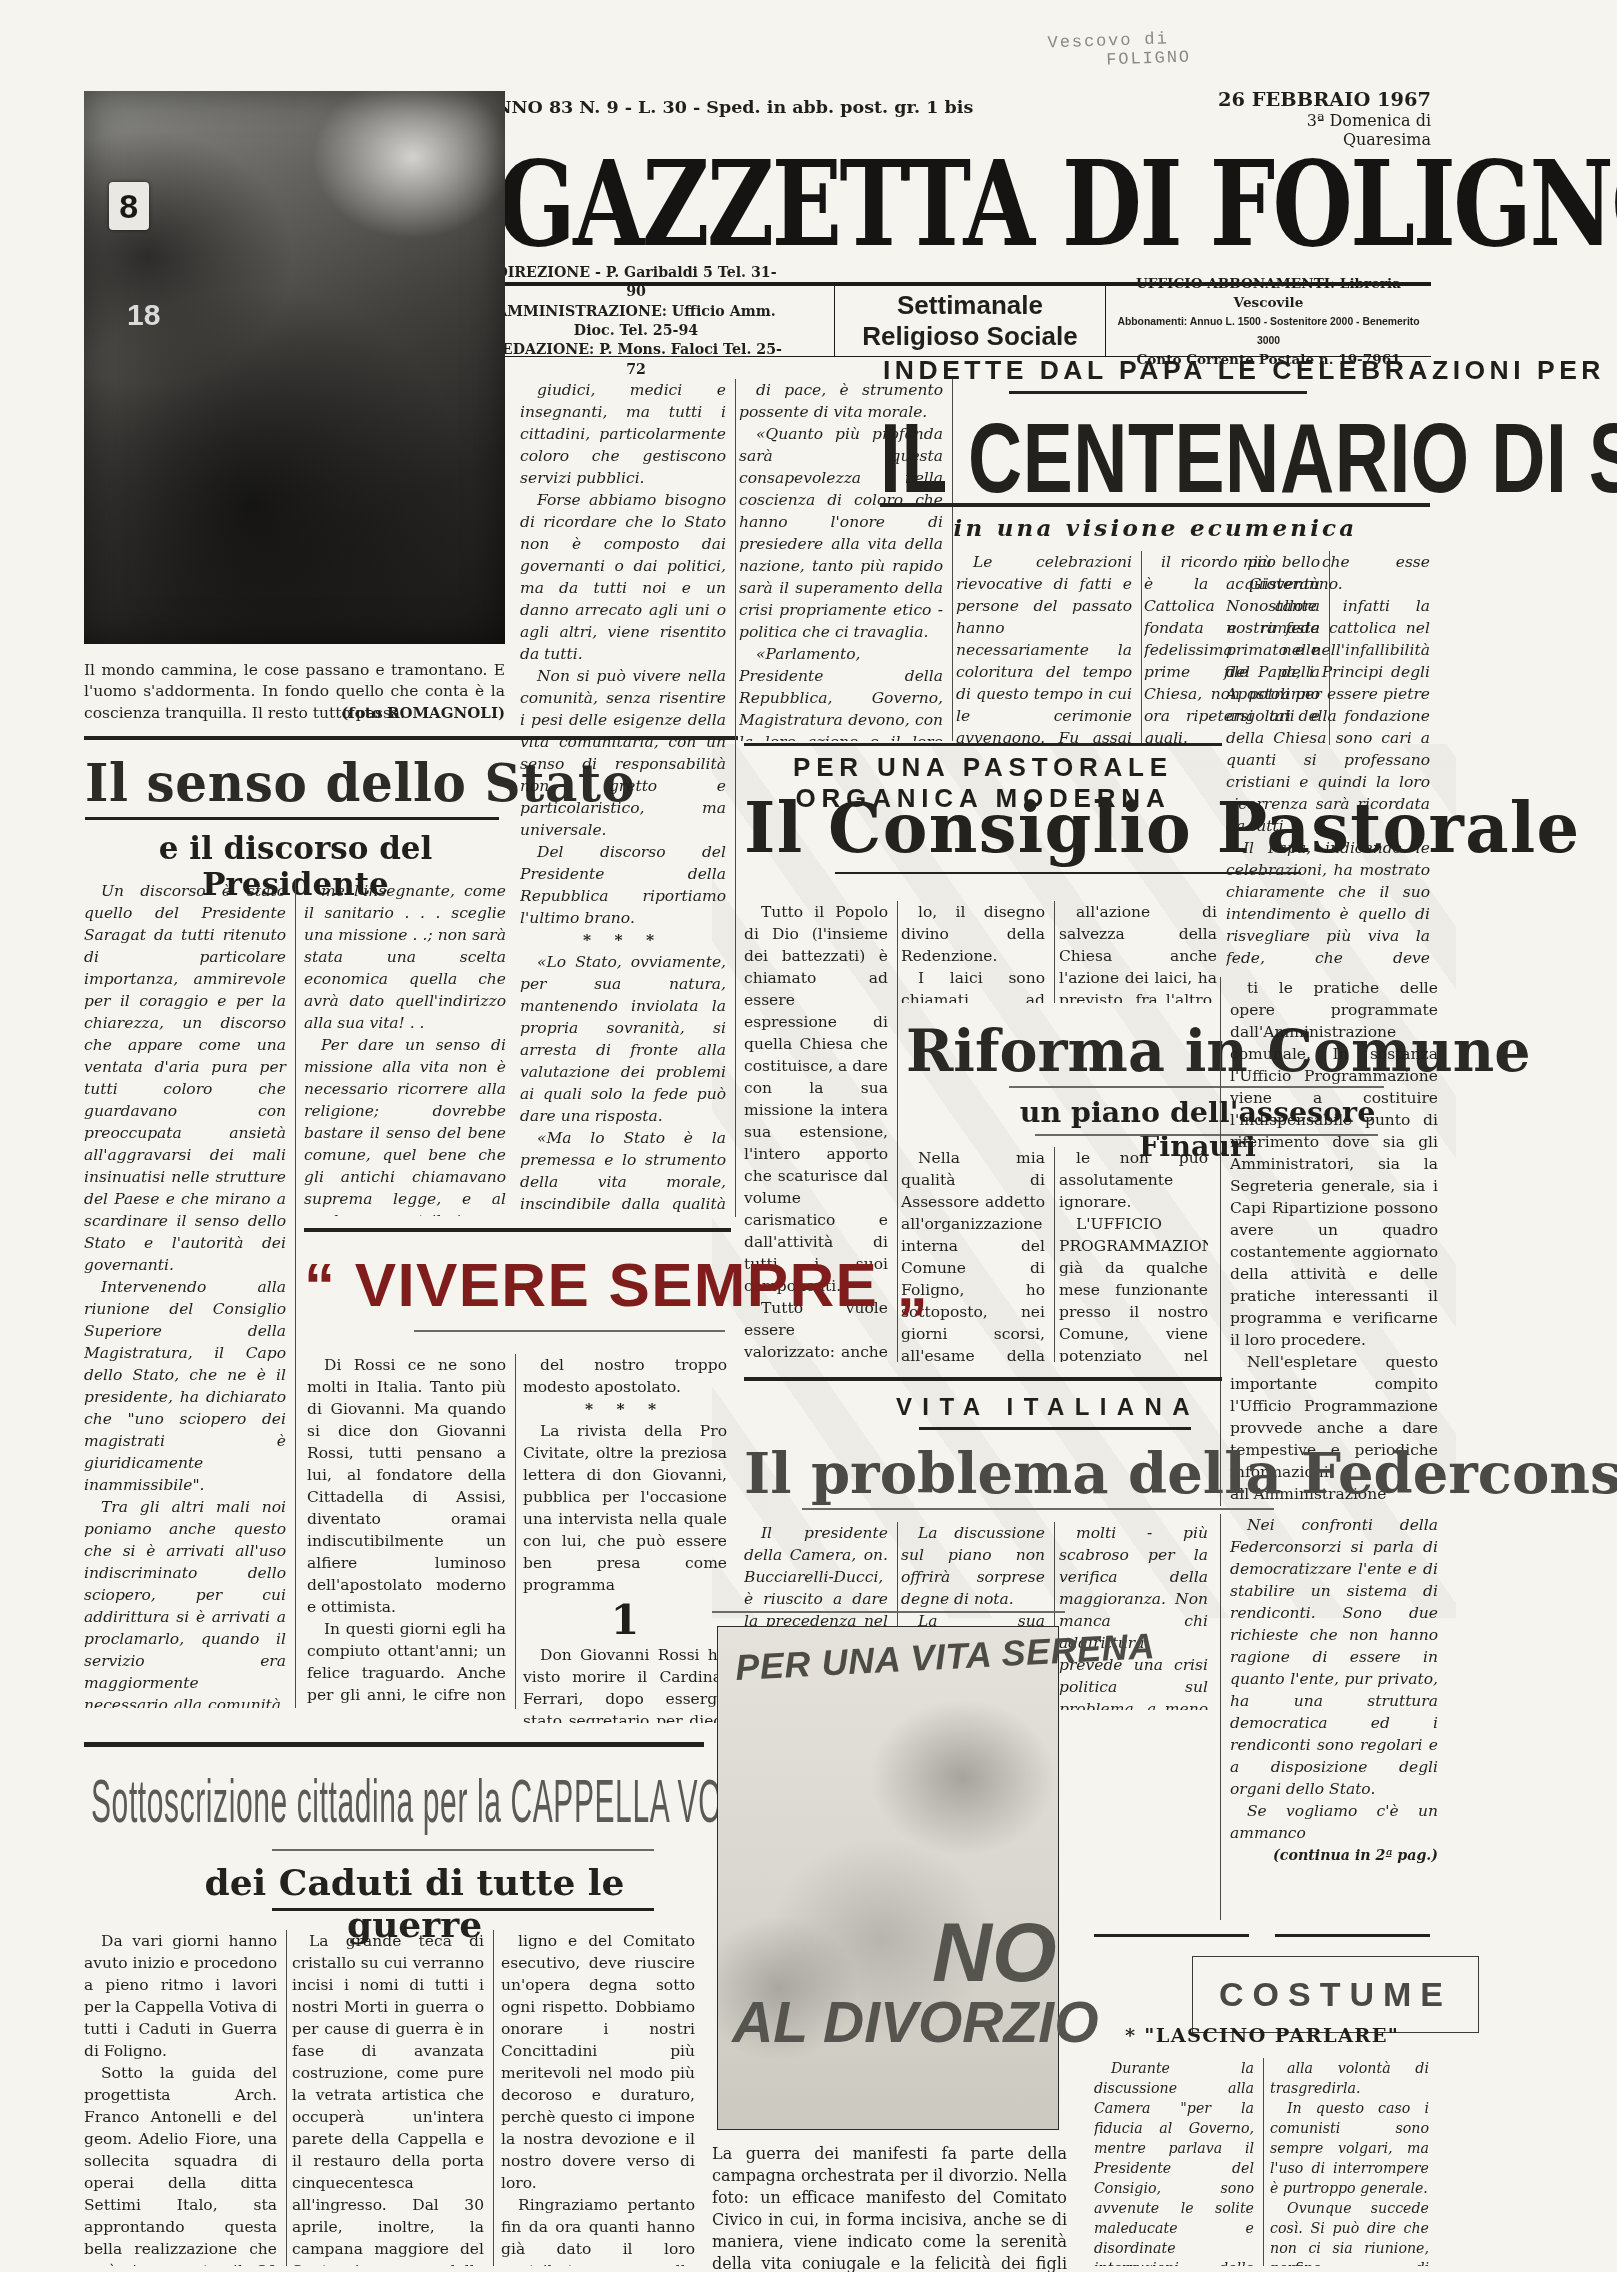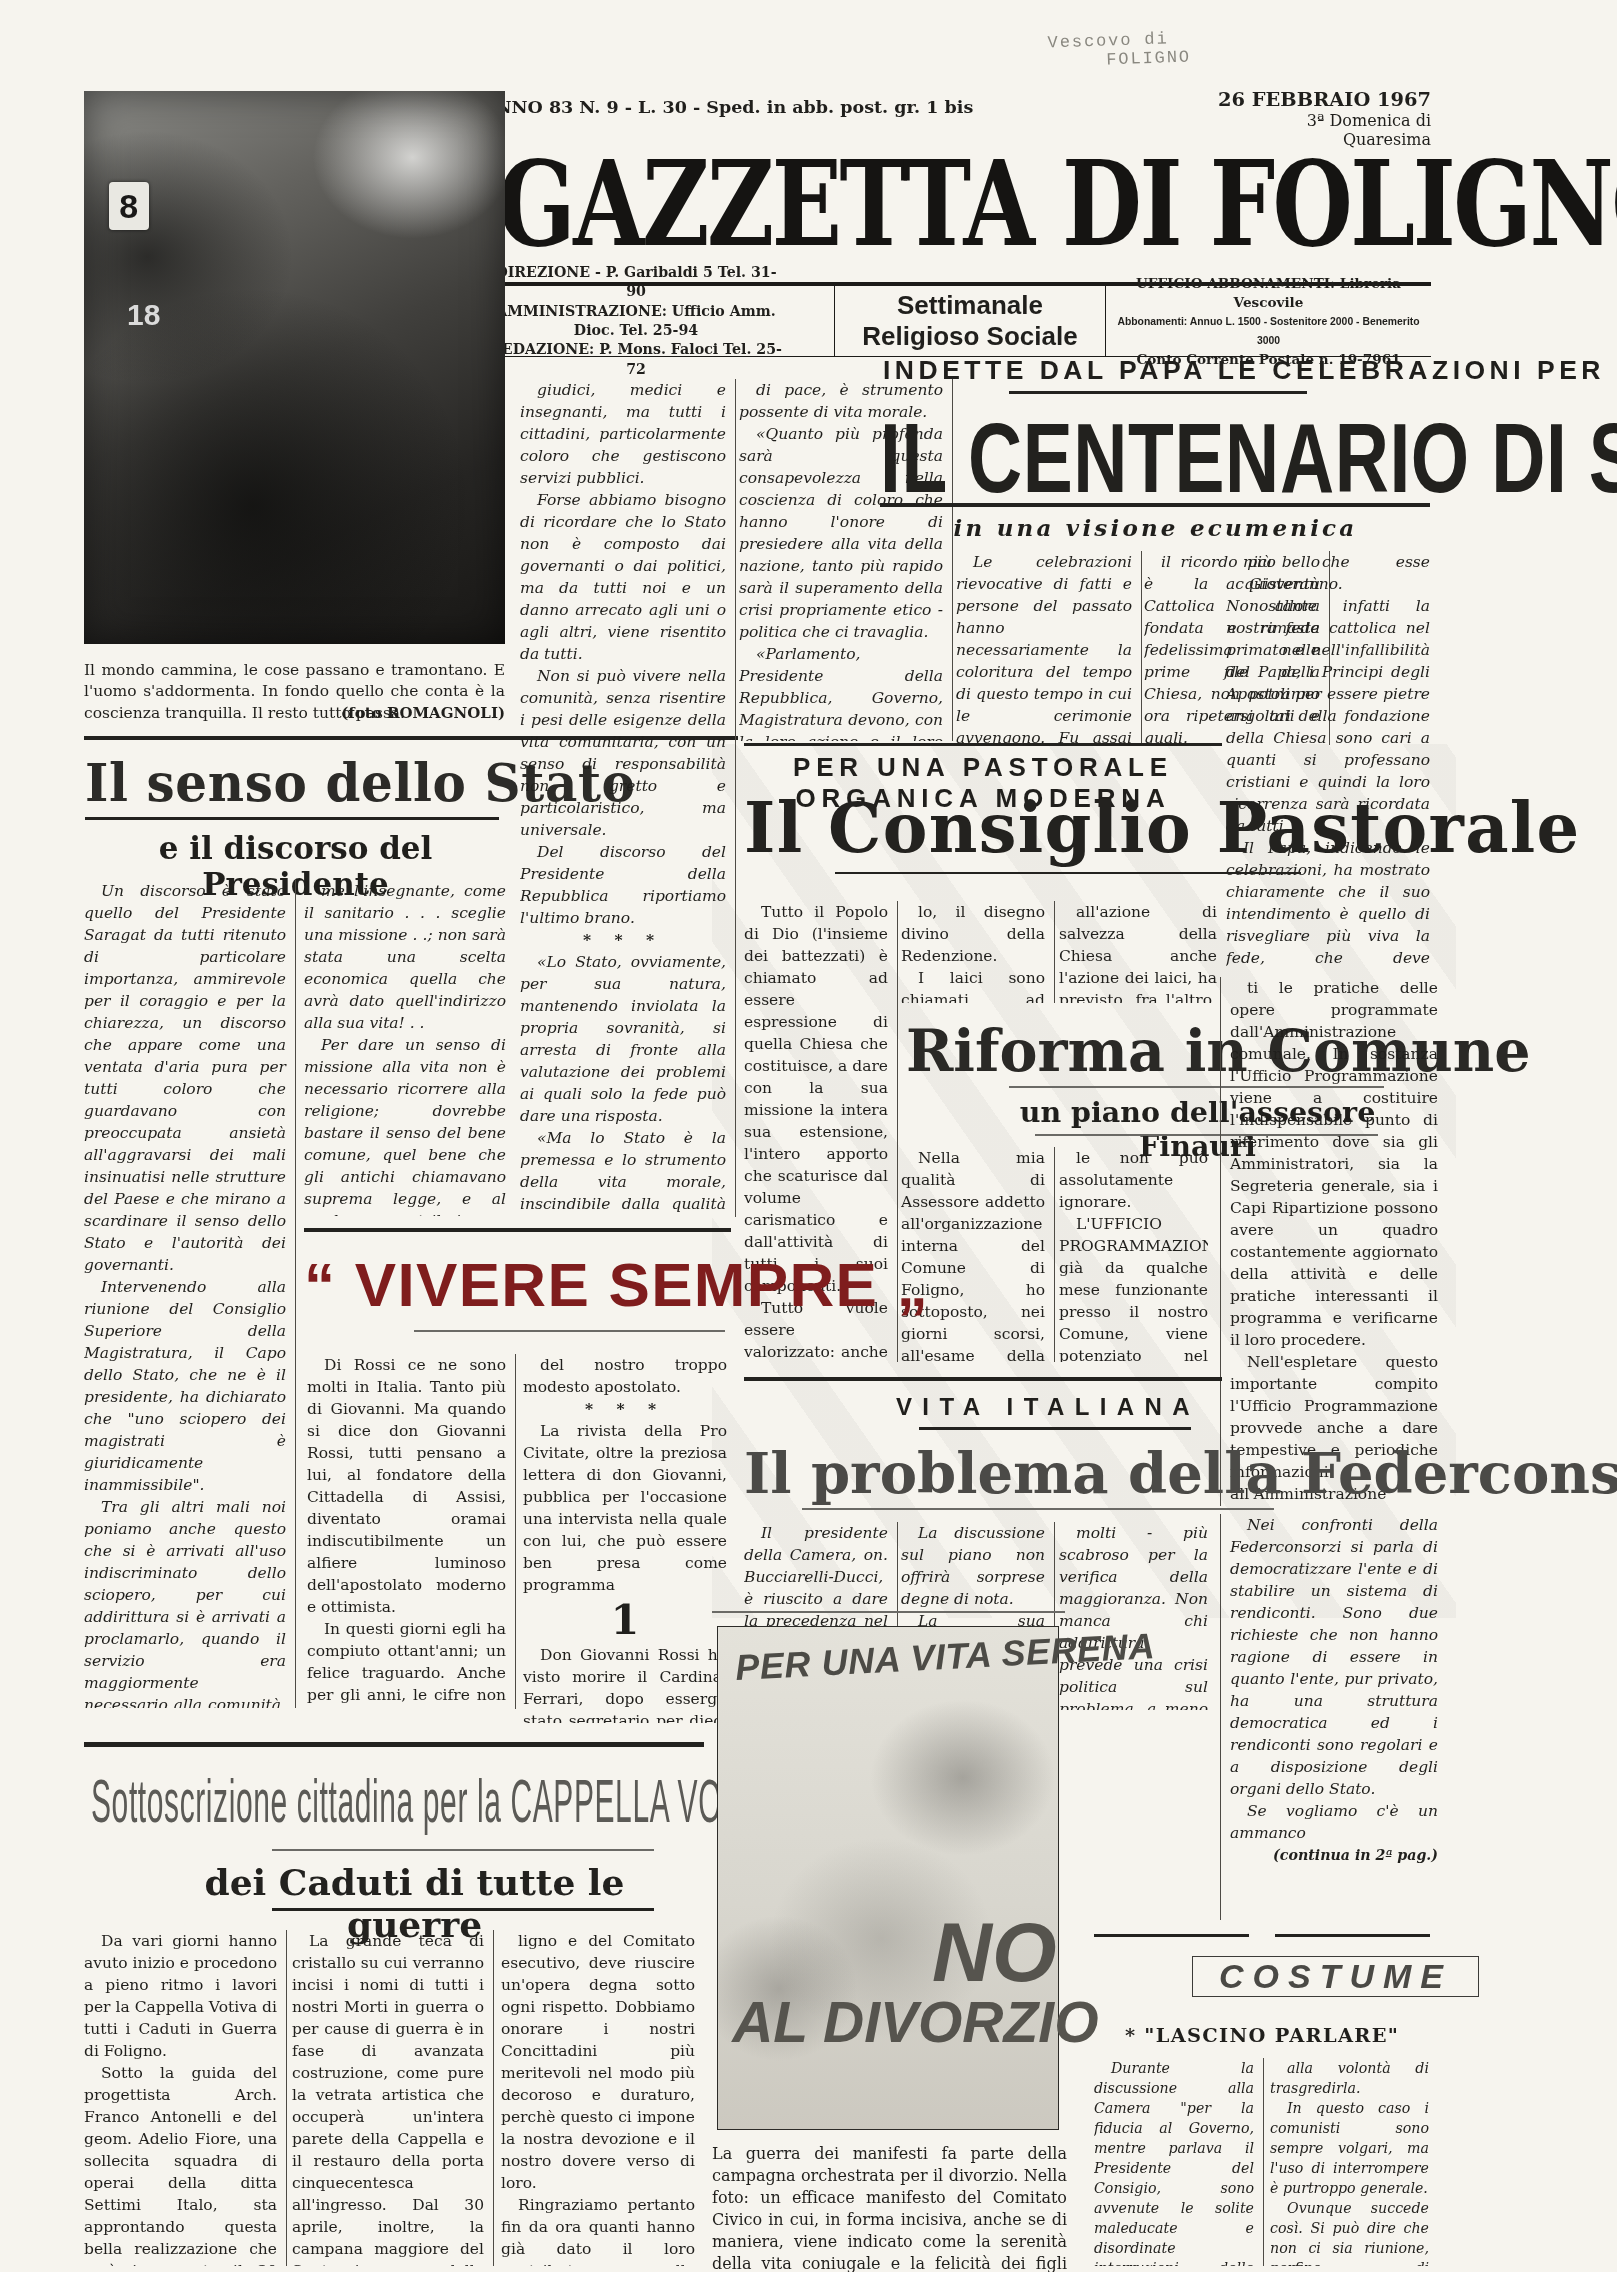--- a/index.html
+++ b/index.html
@@ -265,21 +265,21 @@
   <div class="abs ad-top nb" style="left:17px;top:9px;">PER UNA VITA SERENA</div>
   <div class="abs ad-no" style="left:214px;top:278px;font-size:83px;">NO</div>
   <div class="abs ad-no nb" style="left:14.2px;top:362px;font-size:57px;">AL DIVORZIO</div>
 </div>
 <div class="abs adcap" style="left:712px;top:2143px;width:355px;">
   <span>La guerra dei manifesti fa parte della campagna orchestrata per il divorzio.  Nella foto: un efficace manifesto del Comitato Civico in cui, in forma incisiva, anche se di maniera, viene indicato come la serenità della vita coniugale e la felicità dei figli riposino su quella salida base del matrimonio e della famiglia che si chiama: </span>
 </div>
 
 <div class="abs rule" style="left:1094px;top:1934px;width:155px;height:3.2px;"></div>
 <div class="abs rule" style="left:1275px;top:1934px;width:155px;height:3.2px;"></div>
-<div class="abs costume-box" style="left:1192px;top:1956px;width:298px;width:285px;padding:0 0;font-style:italic;">
+<div class="abs costume-box" style="left:1192px;top:1956px;width:298px;width:285px;padding:18px 0;">
   <div class="costume-title">COSTUME</div>
 </div>
 <div class="abs costume-sub" style="left:1094px;top:2024px;width:336px;">* "LASCINO PARLARE"</div>
 <div class="abs col it small vr" style="left:1094px;top:2058px;width:160px;height:208px;">
     <p>Durante la discussione alla Camera "per la fiducia al Governo, mentre parlava il Presidente del Consigio, sono avvenute le solite maleducate e disordinate interruzioni delle opposizioni, specie dei comunisti."</p>
   </div>
 <div class="abs col it small" style="left:1270px;top:2058px;width:159px;height:208px;">
     <p>alla volontà di trasgredirla.</p>
     <p>In questo caso i comunisti sono sempre volgari, ma l'uso di interrompere è purtroppo generale.</p>
     <p>Ovunque succede così. Si può dire che non ci sia riunione, perfino di intellettuali, dove non sia uso interrompersi, incrociarsi, fino alla confusione più assordante.</p>

